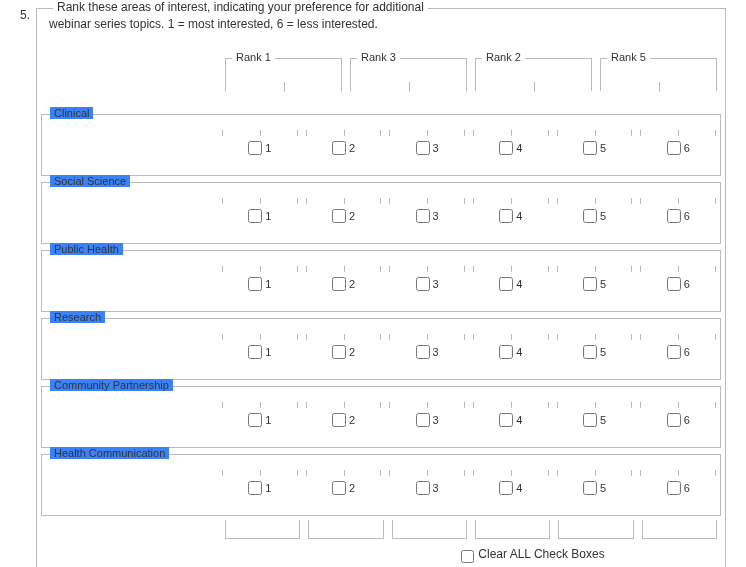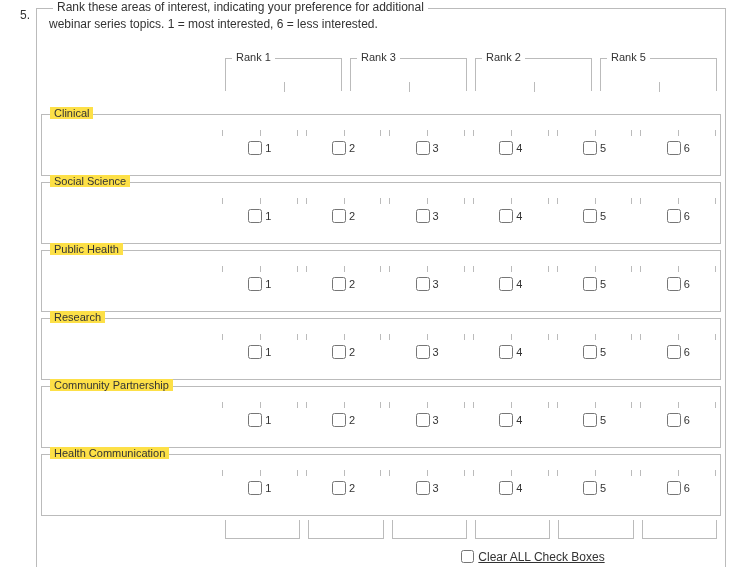--- a/index.html
+++ b/index.html
@@ -91,21 +91,21 @@
     flex: 1;
     display: flex;
     align-items: center;
     min-height: 46px;
     padding: 10px 0 4px 0;
   }
   .row-frame .row-legend {
     position: absolute;
     top: -8px;
     left: 8px;
-    background: #fde047;
+    background: #3b82f6;
     padding: 0 4px;
     font-size: 11px;
   }
   .row-cells {
     display: flex;
     width: 100%;
   }
   .row-cells .label-spacer {
     flex: 0 0 176px;
   }
@@ -152,23 +152,21 @@
     margin: 0 4px;
     flex: 1;
     position: relative;
   }
   .clear-row {
     margin-top: 8px;
     text-align: center;
   }
   .clear-inner {
     display: inline-flex;
-    align-items: center;
     margin-left: 300px;
-    text-decoration: underline;
   }
   .clear-inner input { margin-right: 4px; }
 </style>
 </head>
 <body>
 
 <div class="question">
   <div class="qnum">5.</div>
   <div class="qbody">
     <span class="qtext">Rank these areas of interest, indicating your preference for additional</span>

